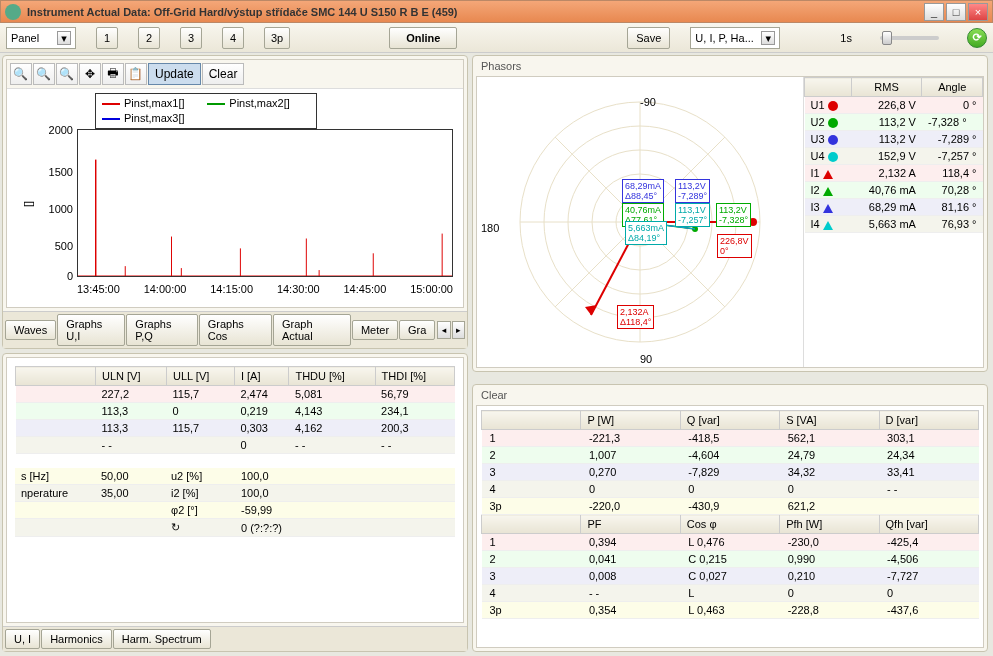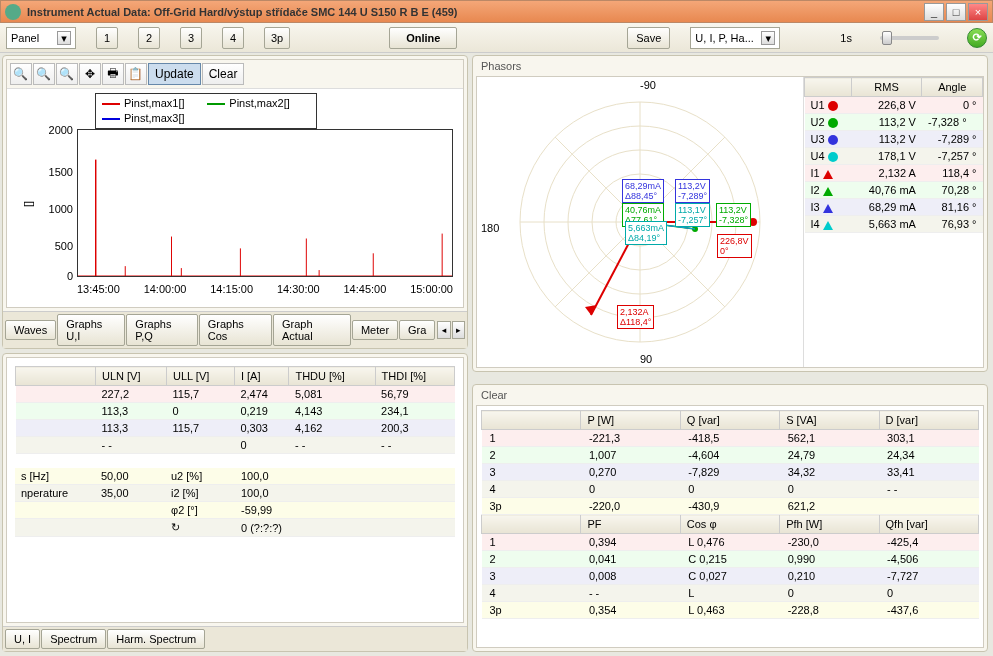--- a/index.html
+++ b/index.html
@@ -239,33 +239,33 @@
                 <td style="width:70px"></td>
                 <td style="width:70px">↻</td>
                 <td>0 (?:?:?)</td>
                 <td></td>
               </tr>
             </tbody>
           </table>
    </div>
    <div class="tabstrip">
     <div class="tab">U, I</div>
-    <div class="tab">Spectrum</div>
+    <div class="tab">Harmonics</div>
     <div class="tab">Harm. Spectrum</div>
    </div>
   </div>
  </div>
 
  <div class="rightcol">
   <div class="panel" style="flex:0 0 292px">
    <div class="panel-hdr">Phasors</div>
    <div class="panel-body">
     <div class="phasor-wrap">
      <div class="polar">
-      <span style="position:absolute;top:2px;left:50%">-90</span>
+      <span style="position:absolute;top:19px;left:50%">-90</span>
       <span style="position:absolute;left:4px;top:50%">180</span>
       <span style="position:absolute;bottom:2px;left:50%">90</span>
       <svg viewBox="0 0 290 290">
        <g stroke="#e8e0c8" fill="none">
         <circle cx="145" cy="145" r="120"></circle>
                   <circle cx="145" cy="145" r="96"></circle>
                   <circle cx="145" cy="145" r="72"></circle>
                   <circle cx="145" cy="145" r="48"></circle>
                   <circle cx="145" cy="145" r="24"></circle>
         <line x1="25" y1="145" x2="265" y2="145"></line>
@@ -312,21 +312,21 @@
                     <td style="text-align:right">113,2 V</td>
                     <td style="text-align:left">-7,328 °</td>
                   </tr>
                   <tr class="r-tint3">
                     <td>U3 <span class="marker" style="background:#33d"></span></td>
                     <td style="text-align:right">113,2 V</td>
                     <td style="text-align:right">-7,289 °</td>
                   </tr>
                   <tr class="r-tint4">
                     <td>U4 <span class="marker" style="background:#0cc"></span></td>
-                    <td style="text-align:right">178,1 V</td>
+                    <td style="text-align:right">152,9 V</td>
                     <td style="text-align:right">-7,257 °</td>
                   </tr>
                   <tr class="r-tint1">
                     <td>I1 <span class="tri" style="border-bottom-color:#d00"></span></td>
                     <td style="text-align:right">2,132 A</td>
                     <td style="text-align:right">118,4 °</td>
                   </tr>
                   <tr class="r-tint2">
                     <td>I2 <span class="tri" style="border-bottom-color:#0a0"></span></td>
                     <td style="text-align:right">40,76 mA</td>

